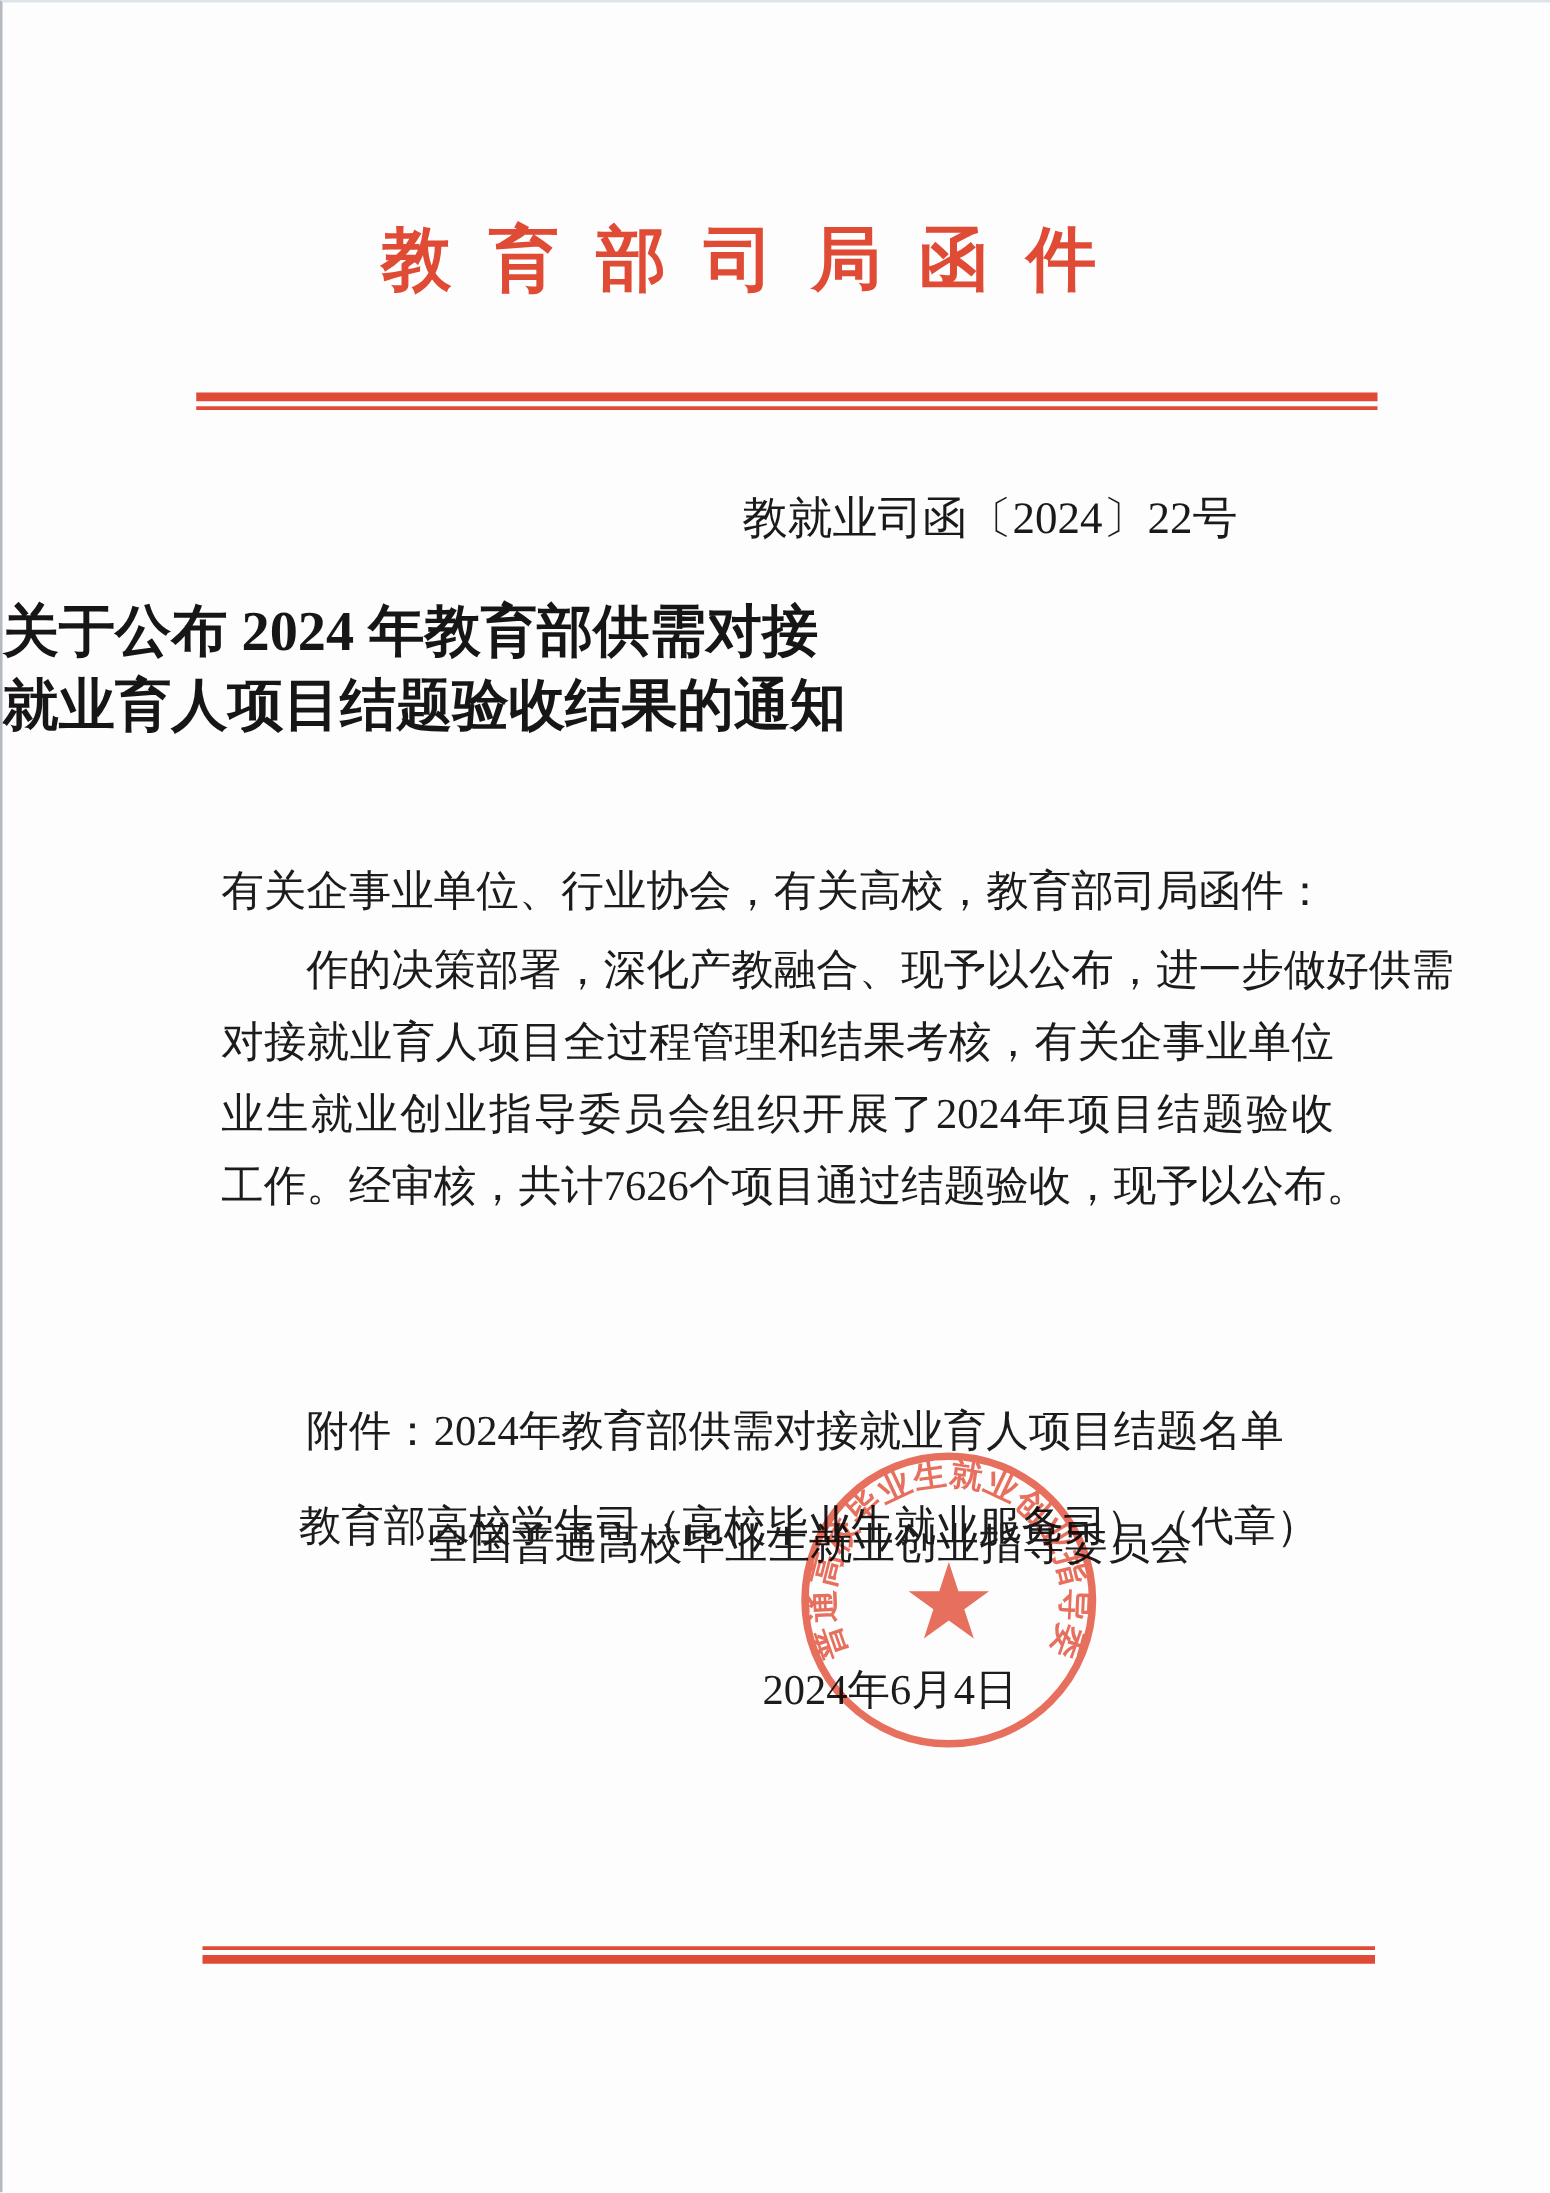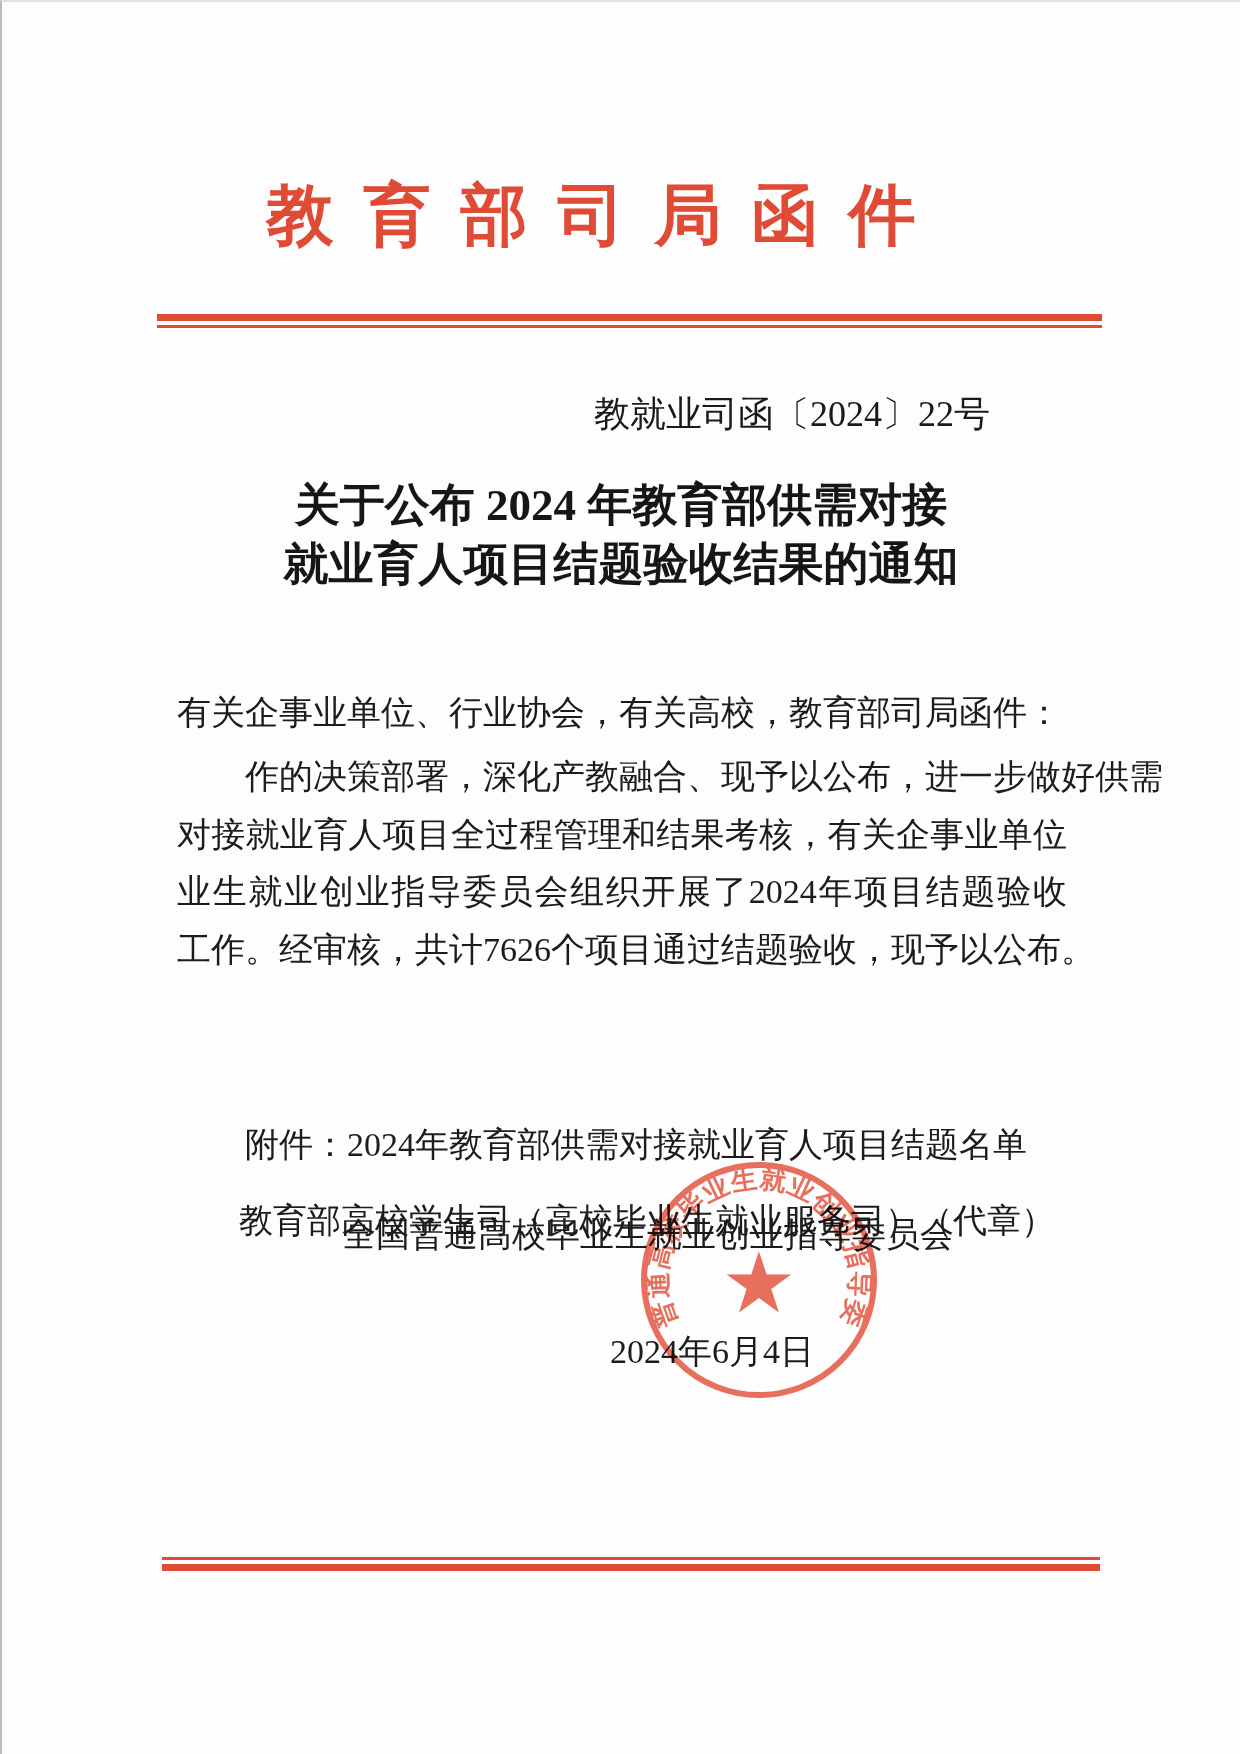--- a/index.html
+++ b/index.html
@@ -20,21 +20,21 @@
     overflow: hidden;
   }
   
   .letterhead {
     position: absolute;
     top: 168px;
     left: 0;
     right: 30px;
     text-align: center;
     color: #e04b36;
-    font-size: 67px;
+    font-size: 56px;
     font-weight: 700;
     letter-spacing: 30px;
     white-space: nowrap;
   }
   .rule {
     position: absolute;
     left: 155px;
     width: 945px;
   }
   .rule-top { top: 312px; }
@@ -50,21 +50,20 @@
     font-size: 36px;
     color: #1a1a1a;
     white-space: nowrap;
   }
   
   .notice-title {
     position: absolute;
     top: 474px;
     left: 0;
     width: 100%;
-    text-align: center;
     font-size: 45px;
     line-height: 59px;
     font-weight: 700;
     color: #161616;
   }
   
   .salutation {
     position: absolute;
     top: 688px;
     left: 175px;

